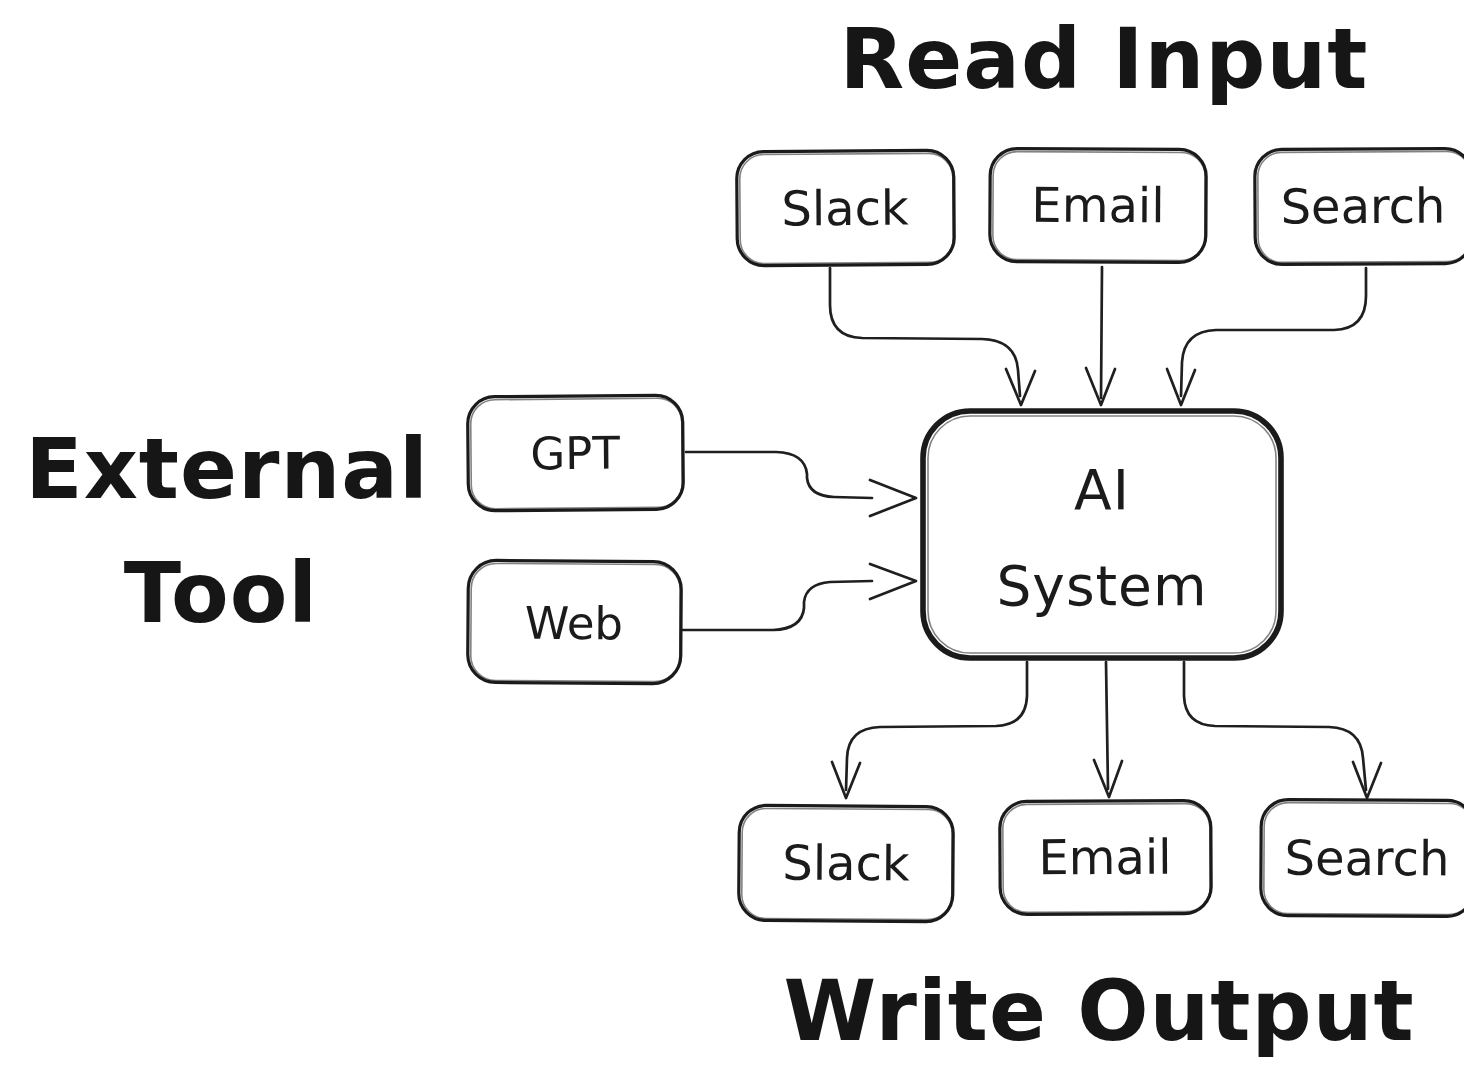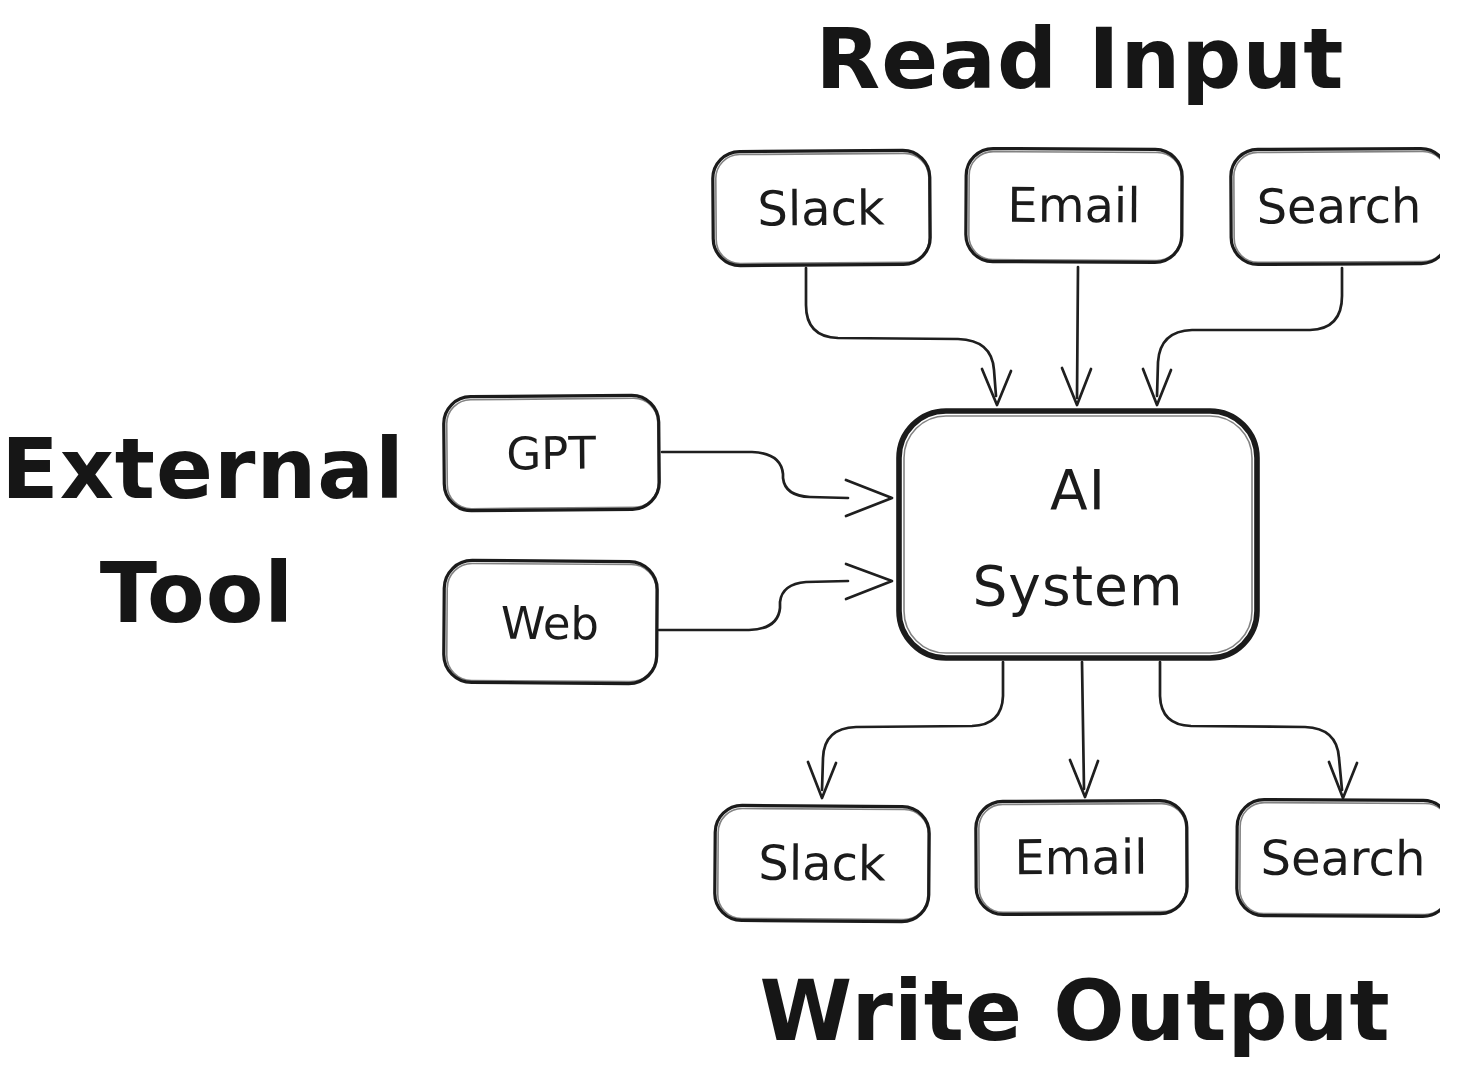--- a/index.html
+++ b/index.html
@@ -6,20 +6,21 @@
     margin: 0;
     padding: 0;
     background: #ffffff;
   }
   .canvas-wrap {
     width: 1440px;
     height: 1085px;
     position: relative;
     background: #ffffff;
     overflow: hidden;
+    padding-left: 24px;
   }
   svg {
     display: block;
     font-family: "DejaVu Sans", sans-serif;
   }
   .node-box {
     fill: #ffffff;
     stroke: #1b1b1b;
     stroke-width: 3.2;
     stroke-linecap: round;

